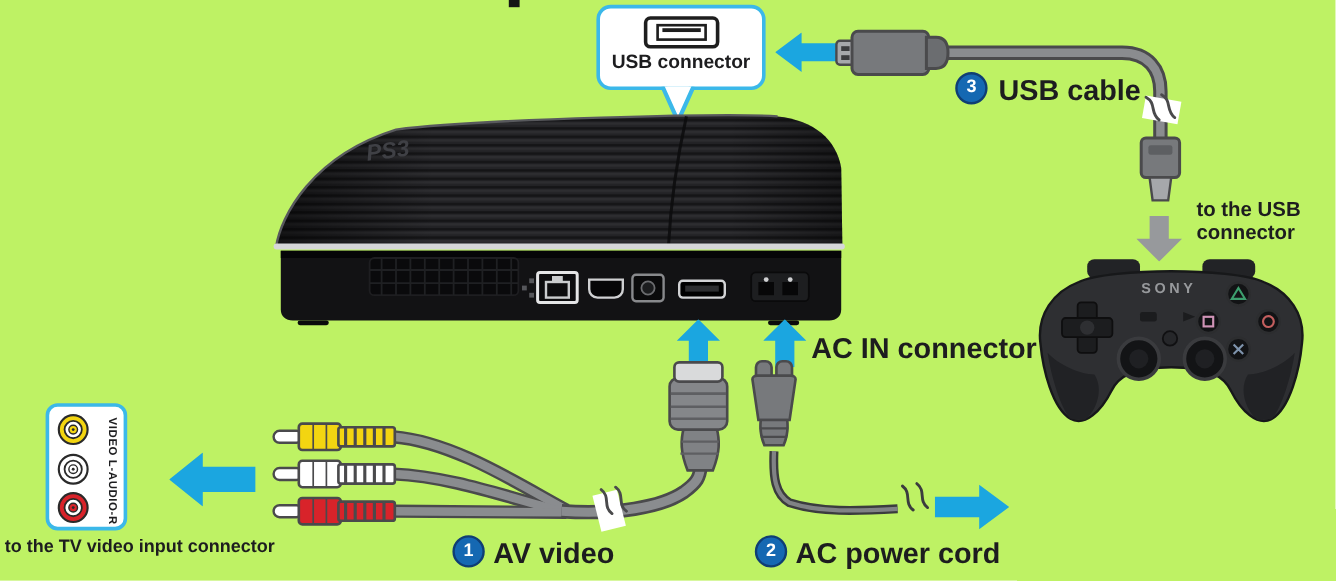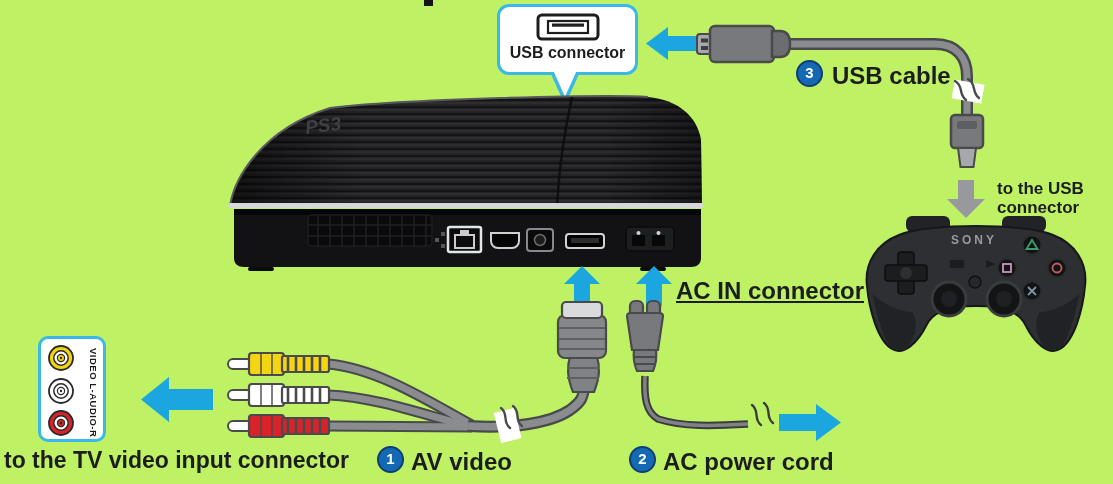--- a/index.html
+++ b/index.html
@@ -1,19 +1,19 @@
 <!DOCTYPE html>
 <html><head>
 <meta charset="utf-8">
 <style>
   html,body{margin:0;padding:0;background:#fff;}
   #stage{position:relative;width:1113px;height:484px;background:#bef264;overflow:hidden;
          font-family:"Liberation Sans",sans-serif;color:#1d1d1f;}
   .abs{position:absolute;}
-  .lbl{position:absolute;font-weight:700;font-size:23px;color:#1d1d1f;white-space:nowrap;}
+  .lbl{position:absolute;font-weight:700;font-size:15px;color:#1d1d1f;white-space:nowrap;}
   .lbl-lg{font-size:24px;}
   .callout{position:absolute;background:#fff;border:3.5px solid #3bb8e9;border-radius:12px;box-sizing:border-box;}
   .badge{position:absolute;width:27px;height:27px;border-radius:50%;background:#1568b2;border:2.5px solid #0f3e74;
          box-sizing:border-box;color:#fff;font-weight:700;font-size:15px;line-height:21px;text-align:center;}
   .usb-callout-inner{display:flex;flex-direction:column;align-items:center;padding-top:6px;}
   .usb-callout-label{font-weight:700;font-size:16px;margin-top:3px;}
   .vlabel{position:absolute;right:4px;top:9px;writing-mode:vertical-rl;font-weight:700;font-size:9.5px;
           letter-spacing:.5px;color:#1d1d1f;}
   .two-line{line-height:19px;}
   .two-line span{display:block;}
@@ -62,21 +62,21 @@
     <path d="M77,19 h8 c7,0 10,5 10,13 s-3,13 -10,13 h-8 z" fill="#6b6d70" stroke="#4a4a4c" stroke-width="2.5"></path>
 
     <rect x="256" y="103" width="32" height="33" rx="4" fill="#77797c" stroke="#4a4a4c" stroke-width="2.5"></rect>
     <rect x="262" y="109" width="20" height="8" rx="2" fill="#5d5f62"></rect>
     <path d="M263,136 h18 l-2.5,19 h-13 z" fill="#a6a8ab" stroke="#4a4a4c" stroke-width="2"></path>
   </svg>
 
   <div class="badge" style="left:796px;top:60px;">3</div>
   <div class="lbl lbl-lg" style="left:832px;top:62px;">USB cable</div>
 
-  <div class="lbl two-line" style="left:997px;top:165px;font-size:17px;margin-top:14px;">
+  <div class="lbl two-line" style="left:997px;top:165px;font-size:17px;">
     <span>to the USB</span>
     <span>connector</span>
   </div>
 
   <svg class="abs" style="left:947px;top:180px;" width="38" height="38" viewBox="0 0 38 38">
     <polygon points="19,38 0,19 11,19 11,0 27,0 27,19 38,19" fill="#97999c"></polygon>
   </svg>
 
   <svg class="abs" style="left:220px;top:88px;" width="490" height="184" viewBox="0 0 490 184">
     <defs>
@@ -147,21 +147,21 @@
     <rect x="28" y="179" width="26" height="4" rx="2" fill="#0b0b0c"></rect>
     <rect x="420" y="179" width="26" height="4" rx="2" fill="#0b0b0c"></rect>
   </svg>
 
   <svg class="abs" style="left:564px;top:266px;" width="36" height="40" viewBox="0 0 36 40">
     <polygon points="18,0 36,18 26,18 26,40 10,40 10,18 0,18" fill="#1ba6e0"></polygon>
   </svg>
   <svg class="abs" style="left:636px;top:266px;" width="36" height="40" viewBox="0 0 36 40">
     <polygon points="18,0 36,18 26,18 26,40 10,40 10,18 0,18" fill="#1ba6e0"></polygon>
   </svg>
-  <div class="lbl lbl-lg" style="left:676px;top:277px;text-decoration:underline;">AC IN connector</div>
+  <div class="lbl lbl-lg" style="left:676px;top:277px;">AC IN connector</div>
 
   <svg class="abs" style="left:218px;top:298px;" width="400" height="152" viewBox="0 0 400 152">
 
     <g fill="none">
       <path d="M110,66 C160,70 215,106 254,127" stroke="#4a4a4c" stroke-width="11"></path>
       <path d="M110,97 C160,99 212,119 254,129" stroke="#4a4a4c" stroke-width="11"></path>
       <path d="M110,128 L254,129" stroke="#4a4a4c" stroke-width="11"></path>
       <path d="M110,66 C160,70 215,106 254,127" stroke="#8a8c8f" stroke-width="7"></path>
       <path d="M110,97 C160,99 212,119 254,129" stroke="#8a8c8f" stroke-width="7"></path>
       <path d="M110,128 L254,129" stroke="#8a8c8f" stroke-width="7"></path>

